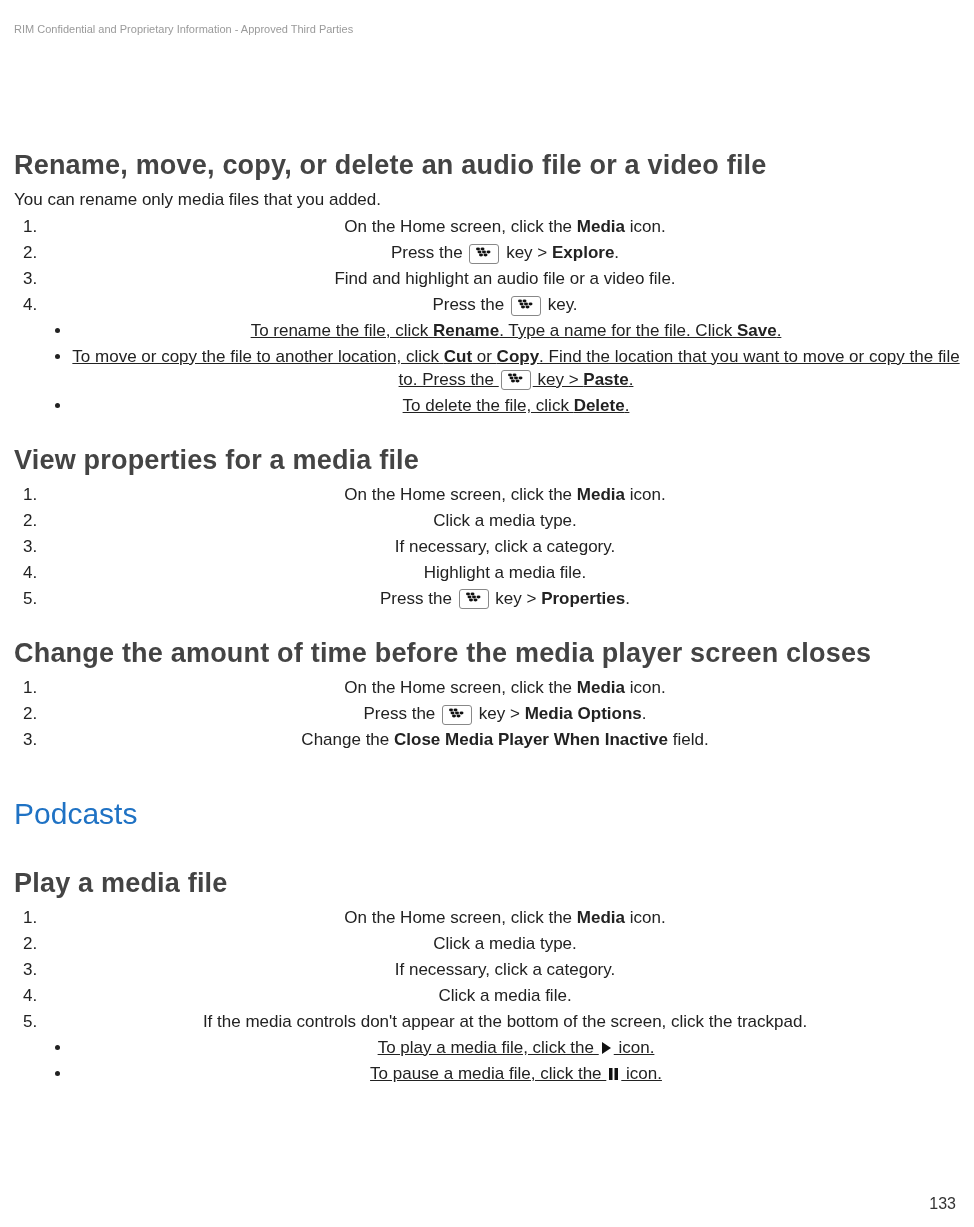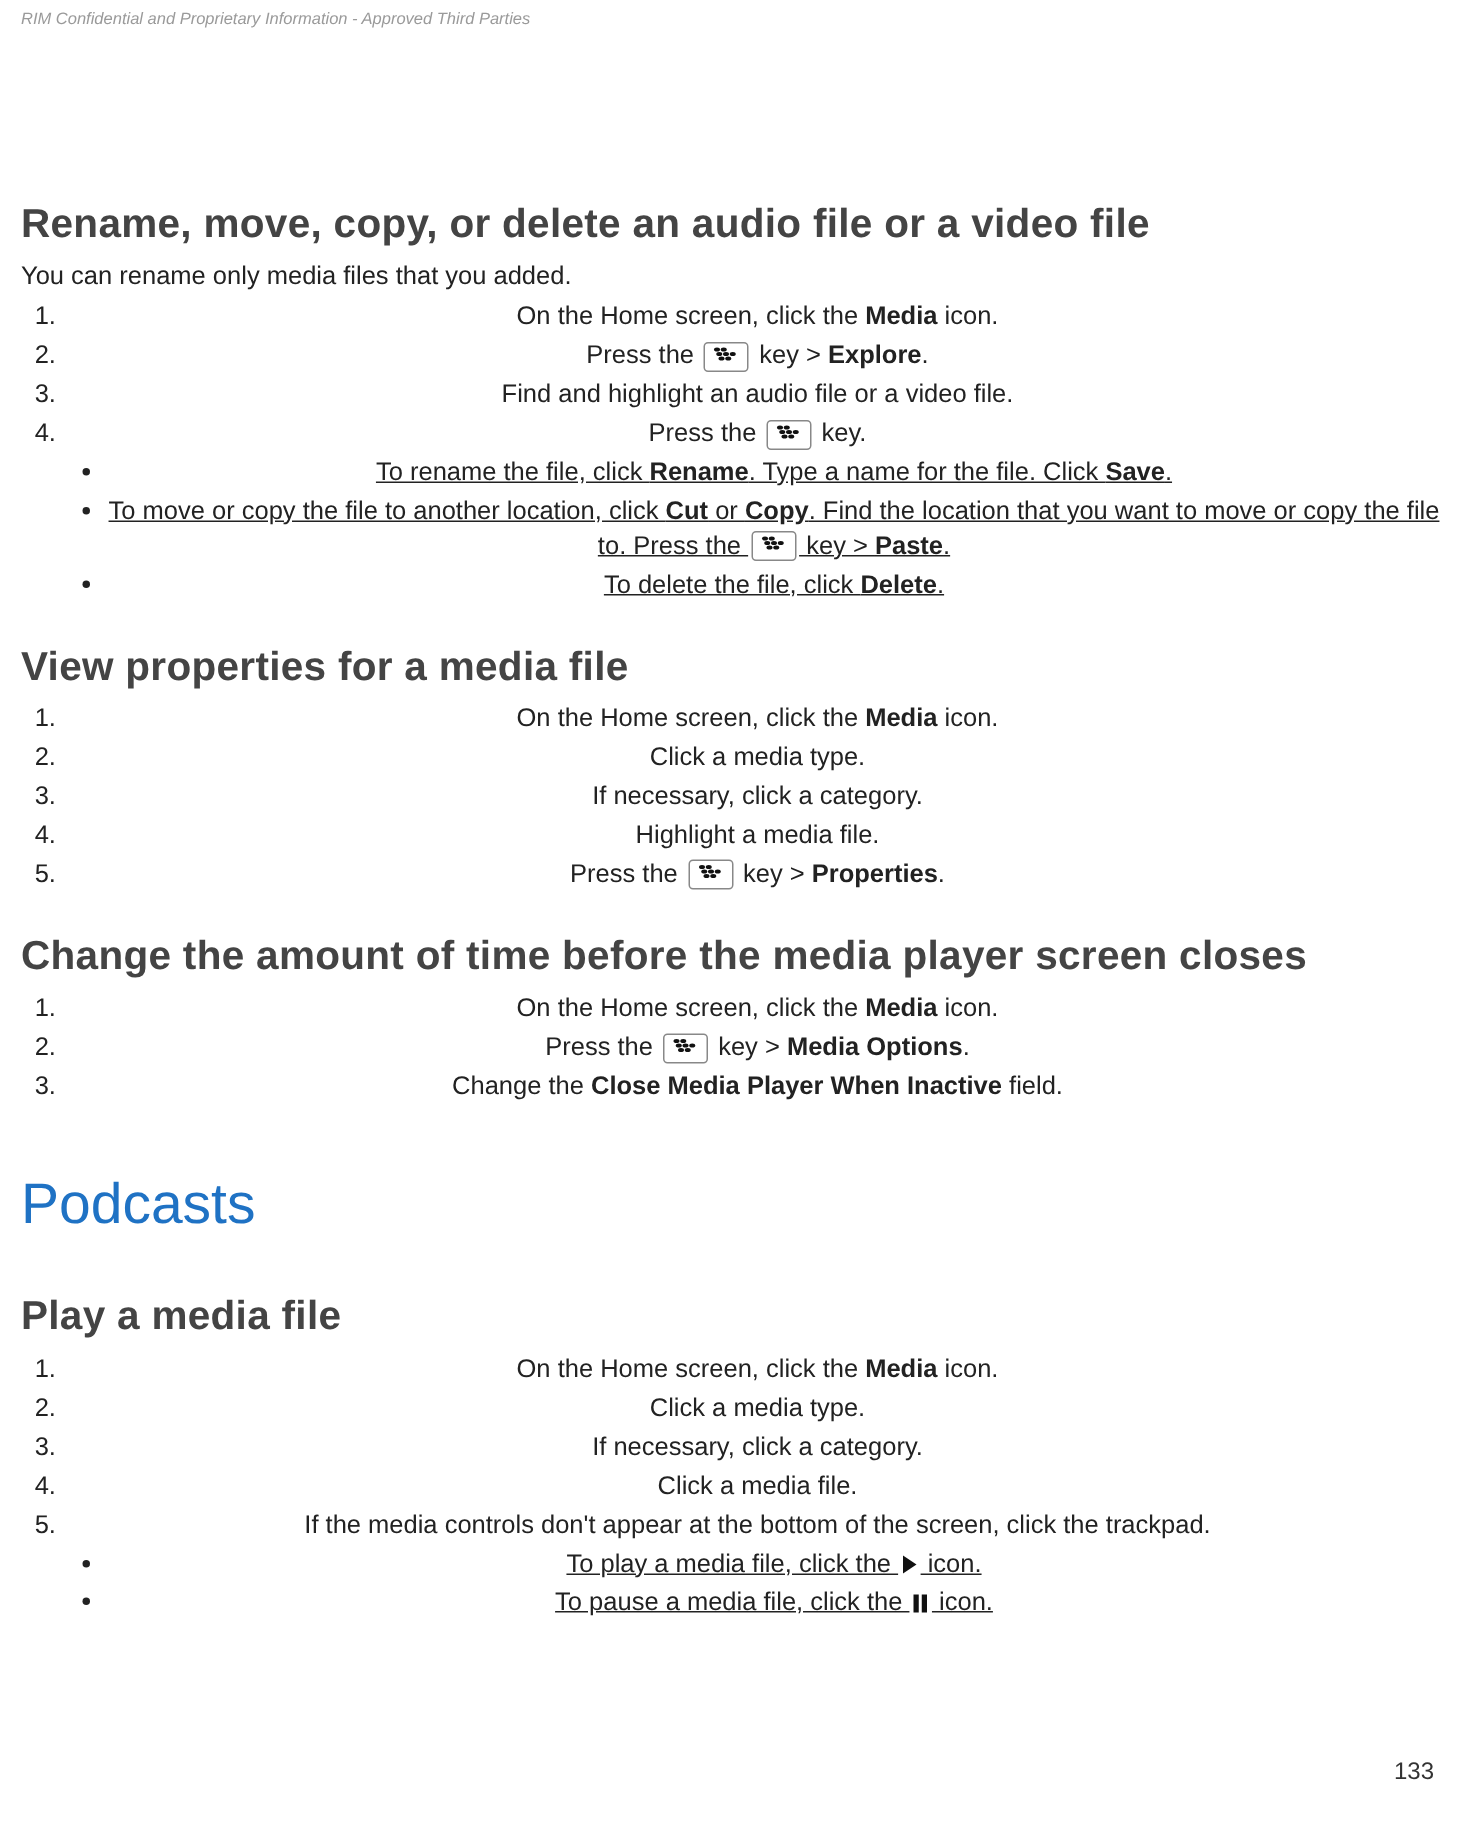--- a/index.html
+++ b/index.html
@@ -14,36 +14,35 @@
   .page {
     width: 974px;
     height: 1227px;
     position: relative;
     box-sizing: border-box;
     padding: 0 14px 0 14px;
   }
   .confidential {
     font-size: 11px;
     color: #9a9a9a;
-    padding-top: 6px;
+    padding-top: 22px;
     padding-bottom: 110px;
-    font-style: italic;
   }
   h2.section-title {
     font-family: "Trebuchet MS", "Segoe UI", Arial, sans-serif;
     font-weight: 700;
     font-size: 27px;
     color: #444444;
     margin: 0 0 6px 0;
     letter-spacing: 0.2px;
   }
   h1.podcasts {
     font-family: "Trebuchet MS", "Segoe UI", Arial, sans-serif;
     font-weight: 400;
-    font-size: 38px;
+    font-size: 30px;
     color: #1f72c4;
     margin: 42px 0 30px 0;
   }
   p.intro {
     margin: 2px 0 4px 0;
   }
   ol {
     margin: 0 0 18px 0;
     padding-left: 28px;
     text-align: center;
@@ -82,21 +81,21 @@
     vertical-align: middle;
     margin: 0 2px;
   }
   .play-icon svg, .pause-icon svg {
     display: block;
     width: 11px;
     height: 14px;
   }
   .pagenum {
     position: absolute;
-    bottom: 34px;
+    bottom: 12px;
     right: 18px;
     font-size: 16px;
     color: #333;
   }
   .block { margin-bottom: 24px; }
   b { font-weight: 700; }
 </style>
 </head>
 <body>
 

